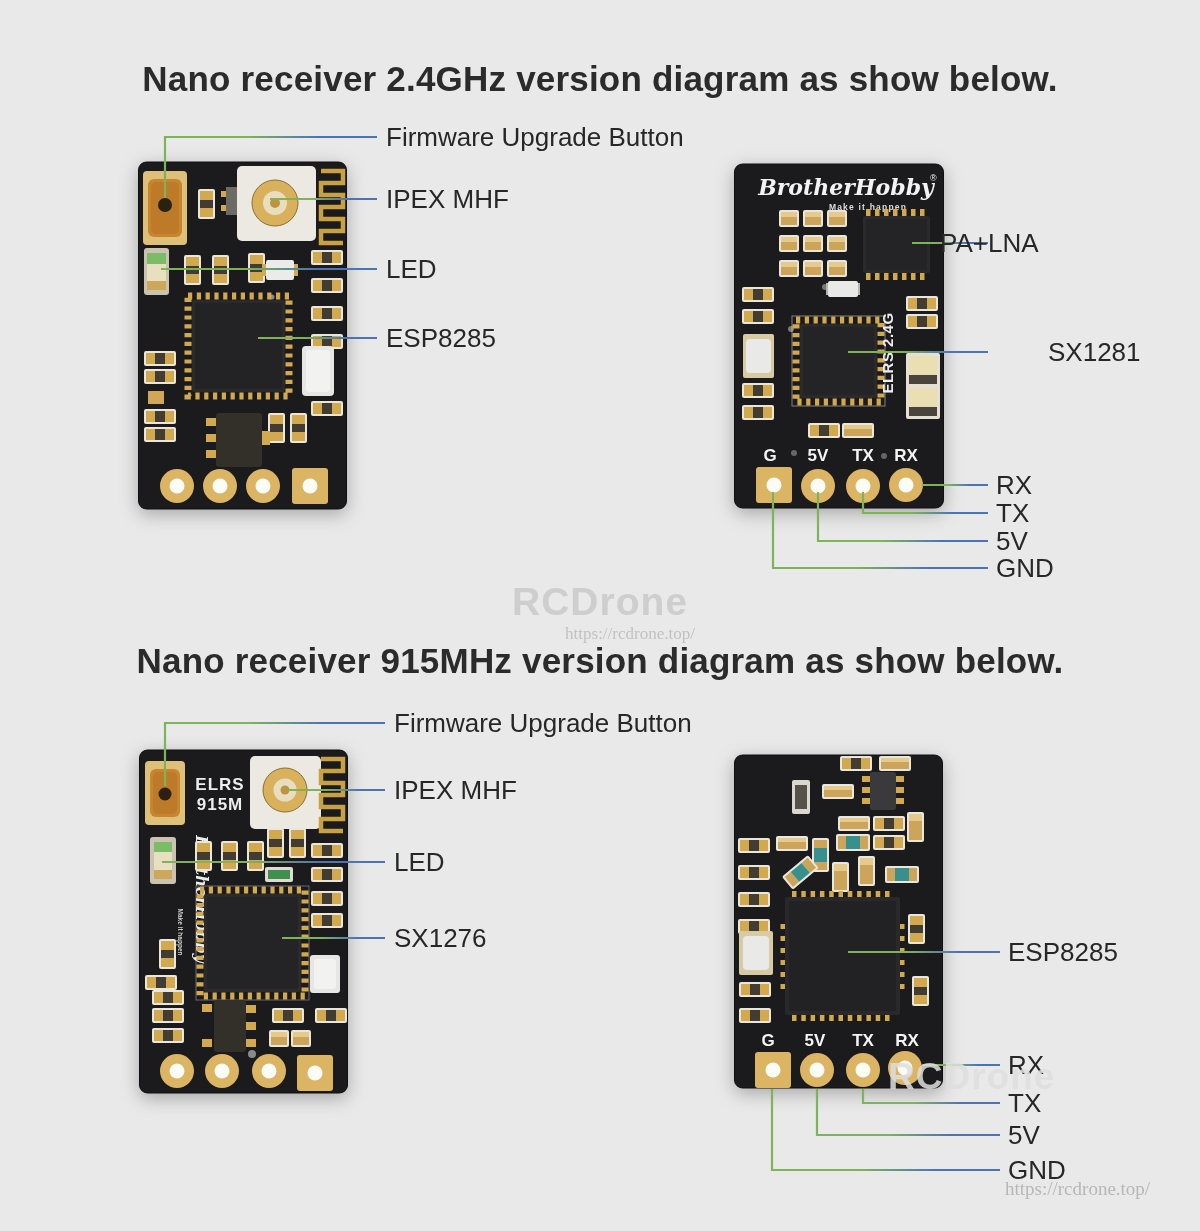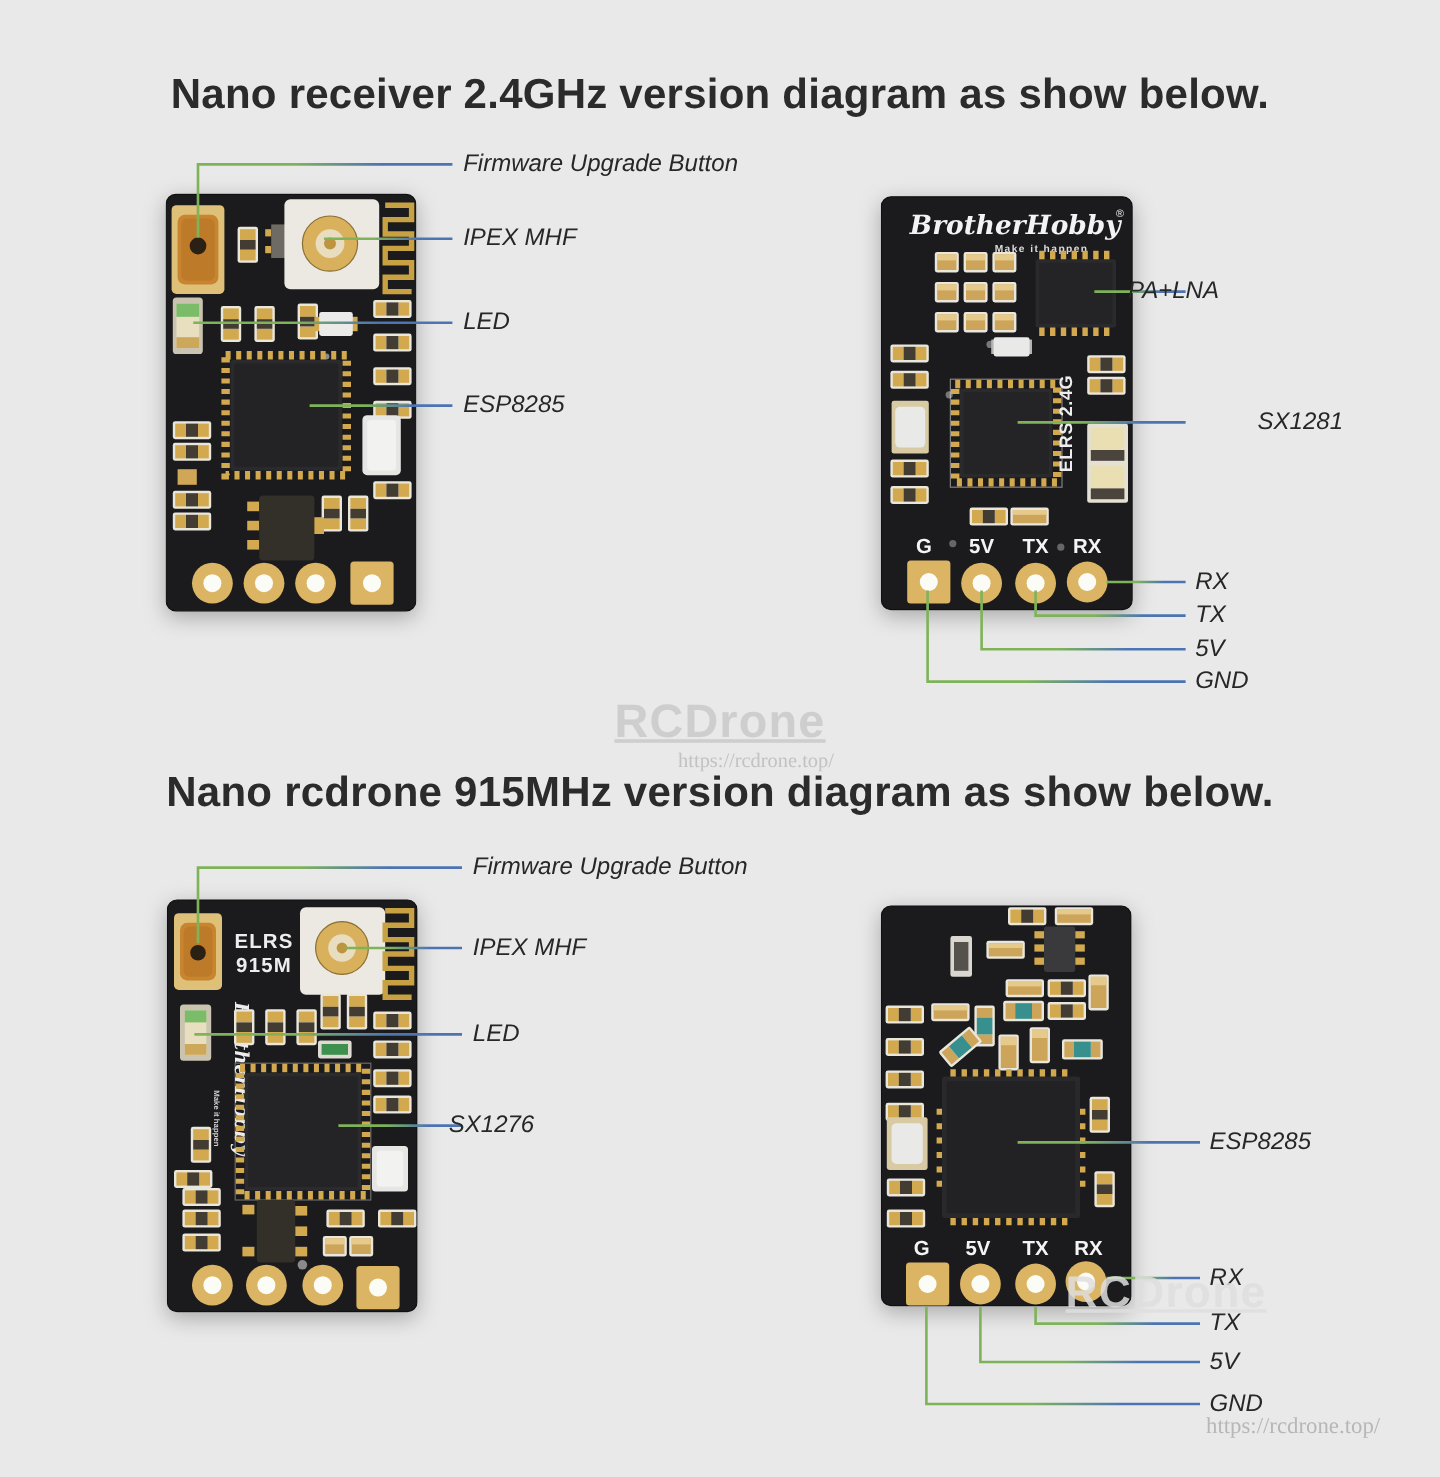--- a/index.html
+++ b/index.html
@@ -1,25 +1,25 @@
 <!DOCTYPE html>
 <html><head>
 <meta charset="utf-8">
 <style>
   html,body{margin:0;padding:0;}
   body{font-family:"Liberation Sans",sans-serif;background:#e9e9e9;}
   #stage{position:relative;width:1200px;height:1231px;background:#e9e9e9;overflow:hidden;}
   .title{position:absolute;left:0;width:100%;text-align:center;font-size:35px;font-weight:600;
          color:#2b2b2b;letter-spacing:.2px;z-index:6;white-space:nowrap;}
-  .callout{position:absolute;transform:translateY(-50%);font-size:20px;color:#272727;
-           white-space:nowrap;z-index:6;font-style:italic;}
+  .callout{position:absolute;transform:translateY(-50%);font-size:26px;color:#272727;
+           white-space:nowrap;z-index:6;}
   .board{position:absolute;z-index:2;filter:drop-shadow(0 5px 9px rgba(0,0,0,.28));}
   #leaders{position:absolute;left:0;top:0;z-index:5;pointer-events:none;}
   .wm-brand{position:absolute;font-size:39px;font-weight:bold;color:#cecece;letter-spacing:1px;
-            z-index:8;white-space:nowrap;text-decoration:underline;}
+            z-index:8;white-space:nowrap;}
   .wm-brand.overlay{color:rgba(222,222,222,.85);}
   .wm-url{position:absolute;font-size:18px;color:#c2c2c2;z-index:8;white-space:nowrap;font-family:Liberation Serif, serif;}
   svg text{font-family:"Liberation Sans",sans-serif;}
   .scriptTxt{font-family:"DejaVu Serif",serif;font-style:italic;font-weight:bold;}
   .pinTxt{font-size:17px;font-weight:bold;fill:#f4f4f4;}
   .silkTxt{font-weight:bold;fill:#ededed;}
 </style>
 </head>
 <body>
 
@@ -219,21 +219,21 @@
       <use href="#padSquare" x="40" y="322"></use>
         <use href="#padRound" x="84" y="323"></use>
         <use href="#padRound" x="129" y="323"></use>
         <use href="#padRound" x="172" y="322"></use>
     </g>
   </svg>
 
   <div class="wm-brand" style="left:450px;top:580px;width:300px;text-align:center">RCDrone</div>
   <div class="wm-url" style="left:520px;top:624px;width:220px;text-align:center;font-size:17px">https://rcdrone.top/</div>
 
-  <div class="title" style="top:641px">Nano rcdrone 915MHz version diagram as show below.</div>
+  <div class="title" style="top:641px">Nano receiver 915MHz version diagram as show below.</div>
 
   <svg class="board" style="left:139px;top:749px" width="209" height="345" viewBox="0 0 209 345">
     <rect x="0.5" y="1" width="208" height="343" rx="8" fill="#1b1b1d" stroke="#101012"></rect>
     <g>
       <rect x="6" y="12" width="40" height="64" rx="4" fill="#dfc079"></rect>
       <rect x="11" y="20" width="30" height="48" rx="6" fill="#c8842e"></rect>
       <rect x="14" y="23" width="24" height="42" rx="5" fill="#bd7b29"></rect>
       <circle cx="26" cy="45" r="6.5" fill="#2b2014"></circle>
     </g>
     <text class="silkTxt" font-size="17" letter-spacing="1" x="81" y="41" text-anchor="middle">ELRS</text>
@@ -517,21 +517,21 @@
   <div class="callout" style="left:940px;top:243px">PA+LNA</div>
   <div class="callout" style="left:1048px;top:352px">SX1281</div>
   <div class="callout" style="left:996px;top:485px">RX</div>
   <div class="callout" style="left:996px;top:513px">TX</div>
   <div class="callout" style="left:996px;top:541px">5V</div>
   <div class="callout" style="left:996px;top:568px">GND</div>
 
   <div class="callout" style="left:394px;top:723px">Firmware Upgrade Button</div>
   <div class="callout" style="left:394px;top:790px">IPEX MHF</div>
   <div class="callout" style="left:394px;top:862px">LED</div>
-  <div class="callout" style="left:374px;top:938px">SX1276</div>
+  <div class="callout" style="left:394px;top:938px">SX1276</div>
 
   <div class="callout" style="left:1008px;top:952px">ESP8285</div>
   <div class="callout" style="left:1008px;top:1065px">RX</div>
   <div class="callout" style="left:1008px;top:1103px">TX</div>
   <div class="callout" style="left:1008px;top:1135px">5V</div>
   <div class="callout" style="left:1008px;top:1170px">GND</div>
 
   <div class="wm-brand overlay" style="left:888px;top:1056px;font-size:37px">RCDrone</div>
   <div class="wm-url" style="left:1005px;top:1178px;font-size:19px;color:#b7b7b7">https://rcdrone.top/</div>
 

